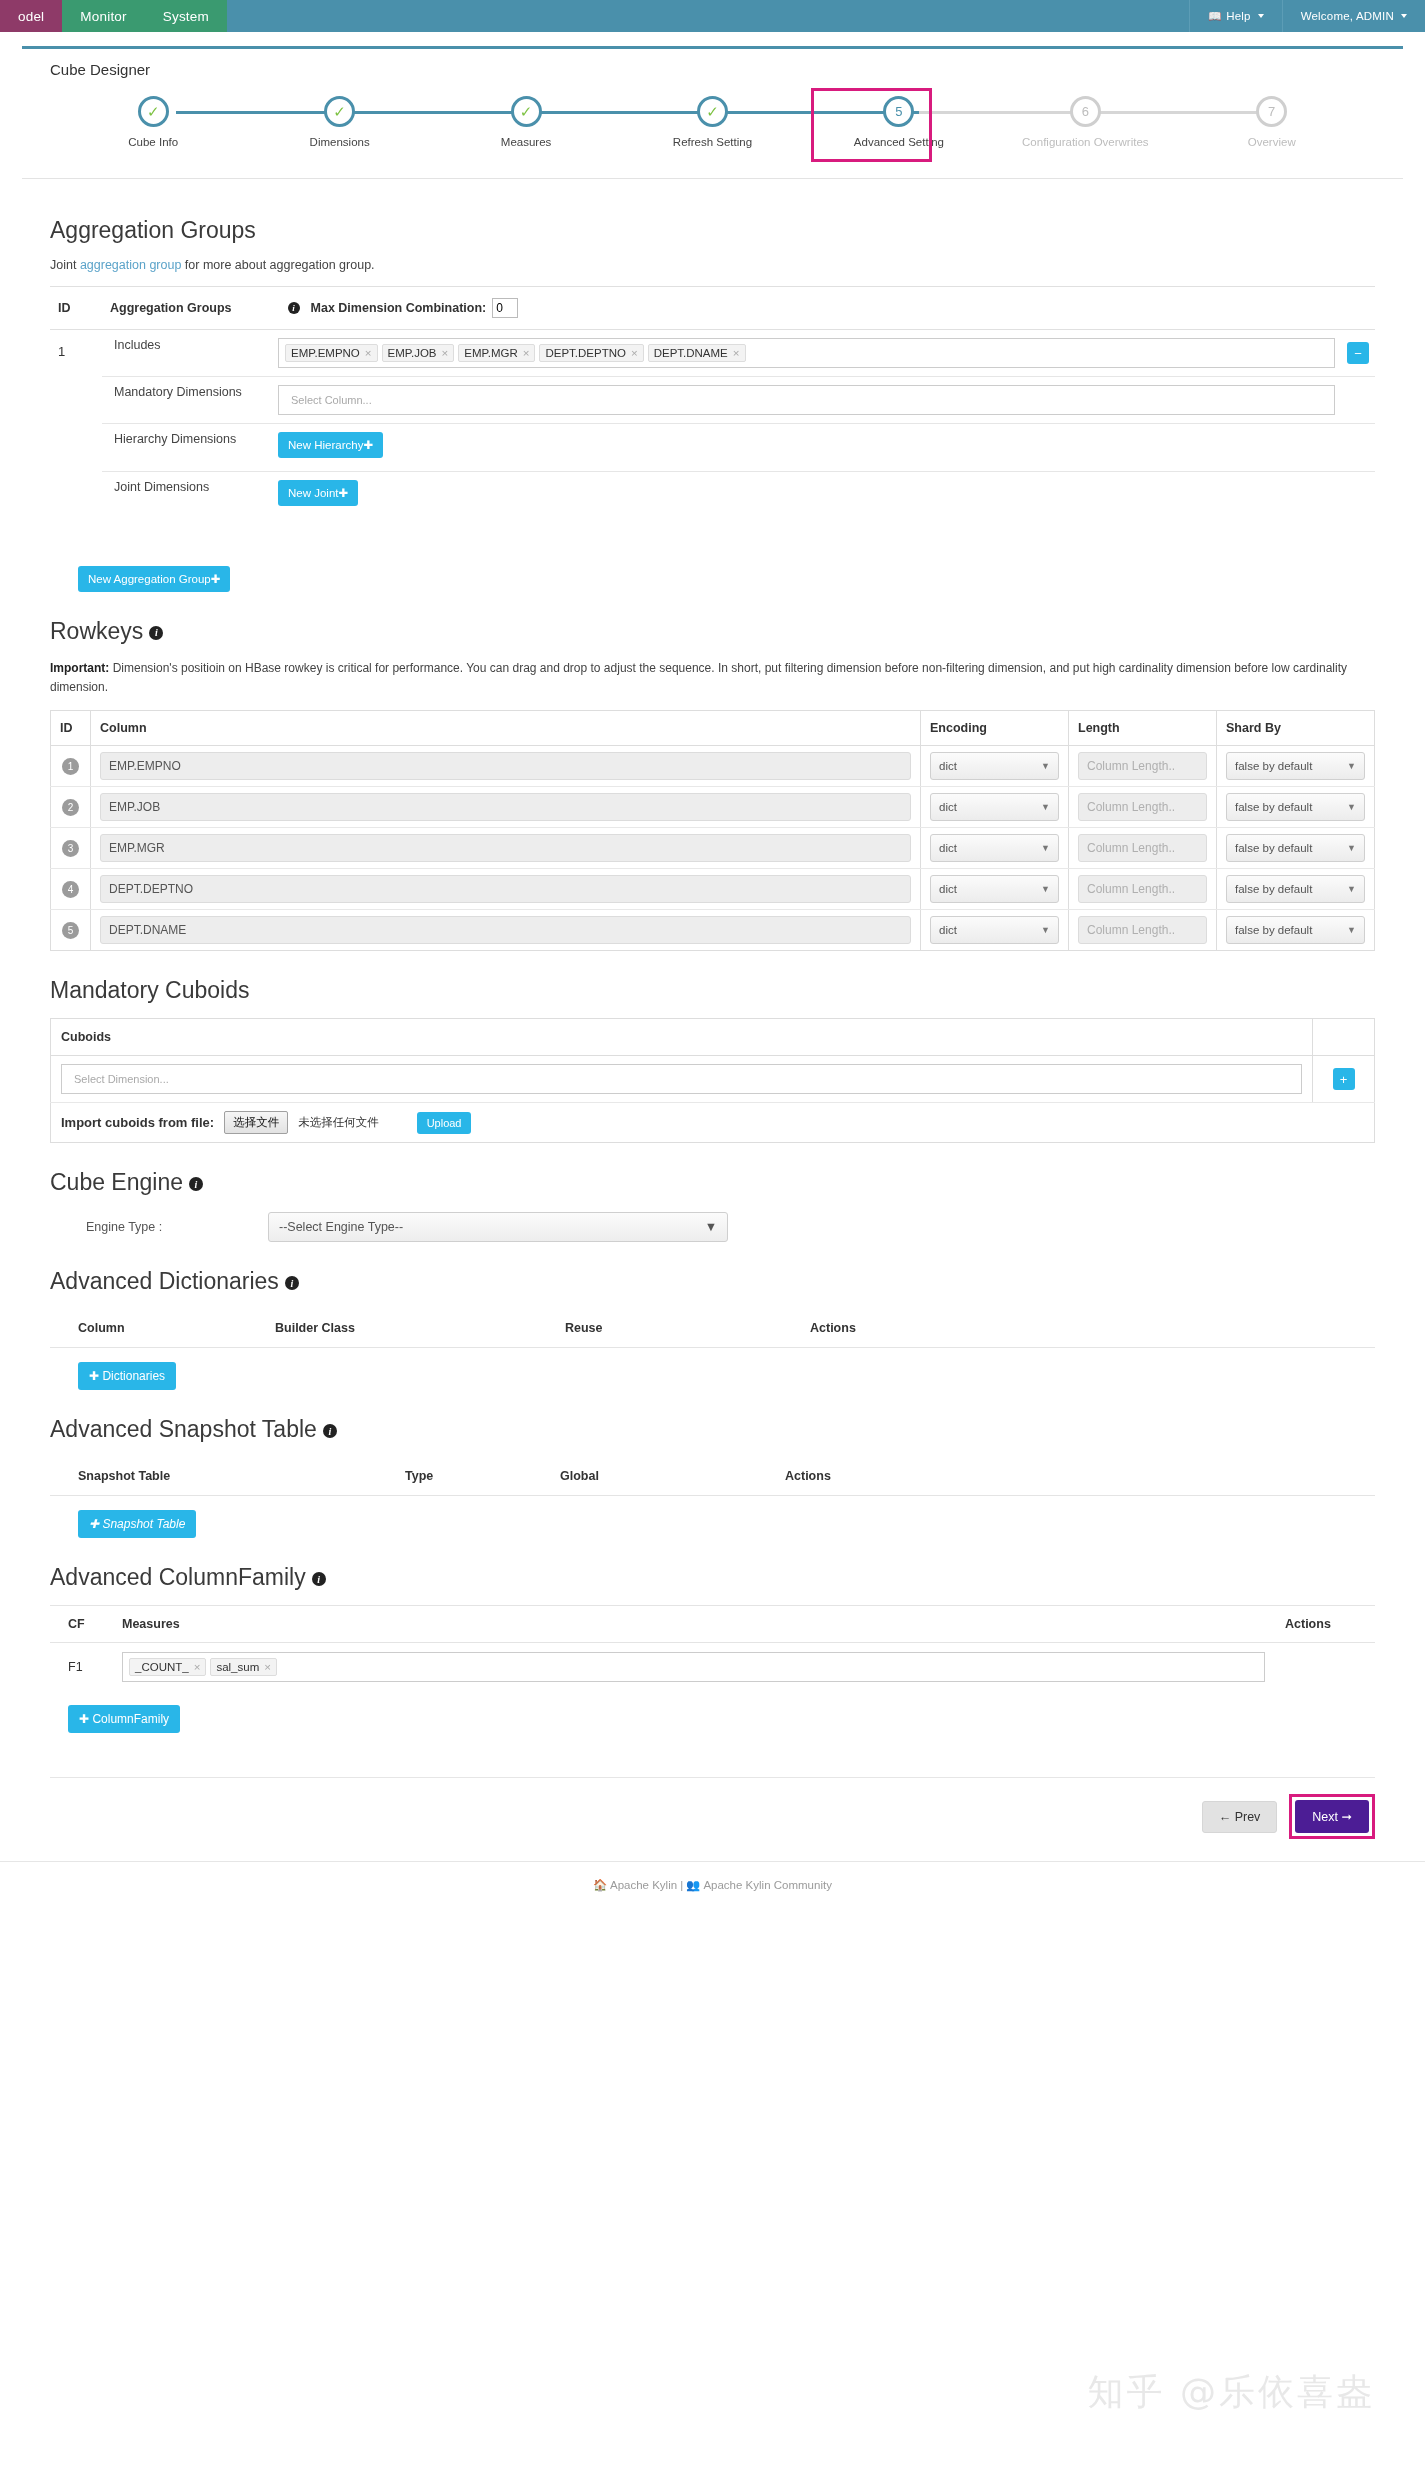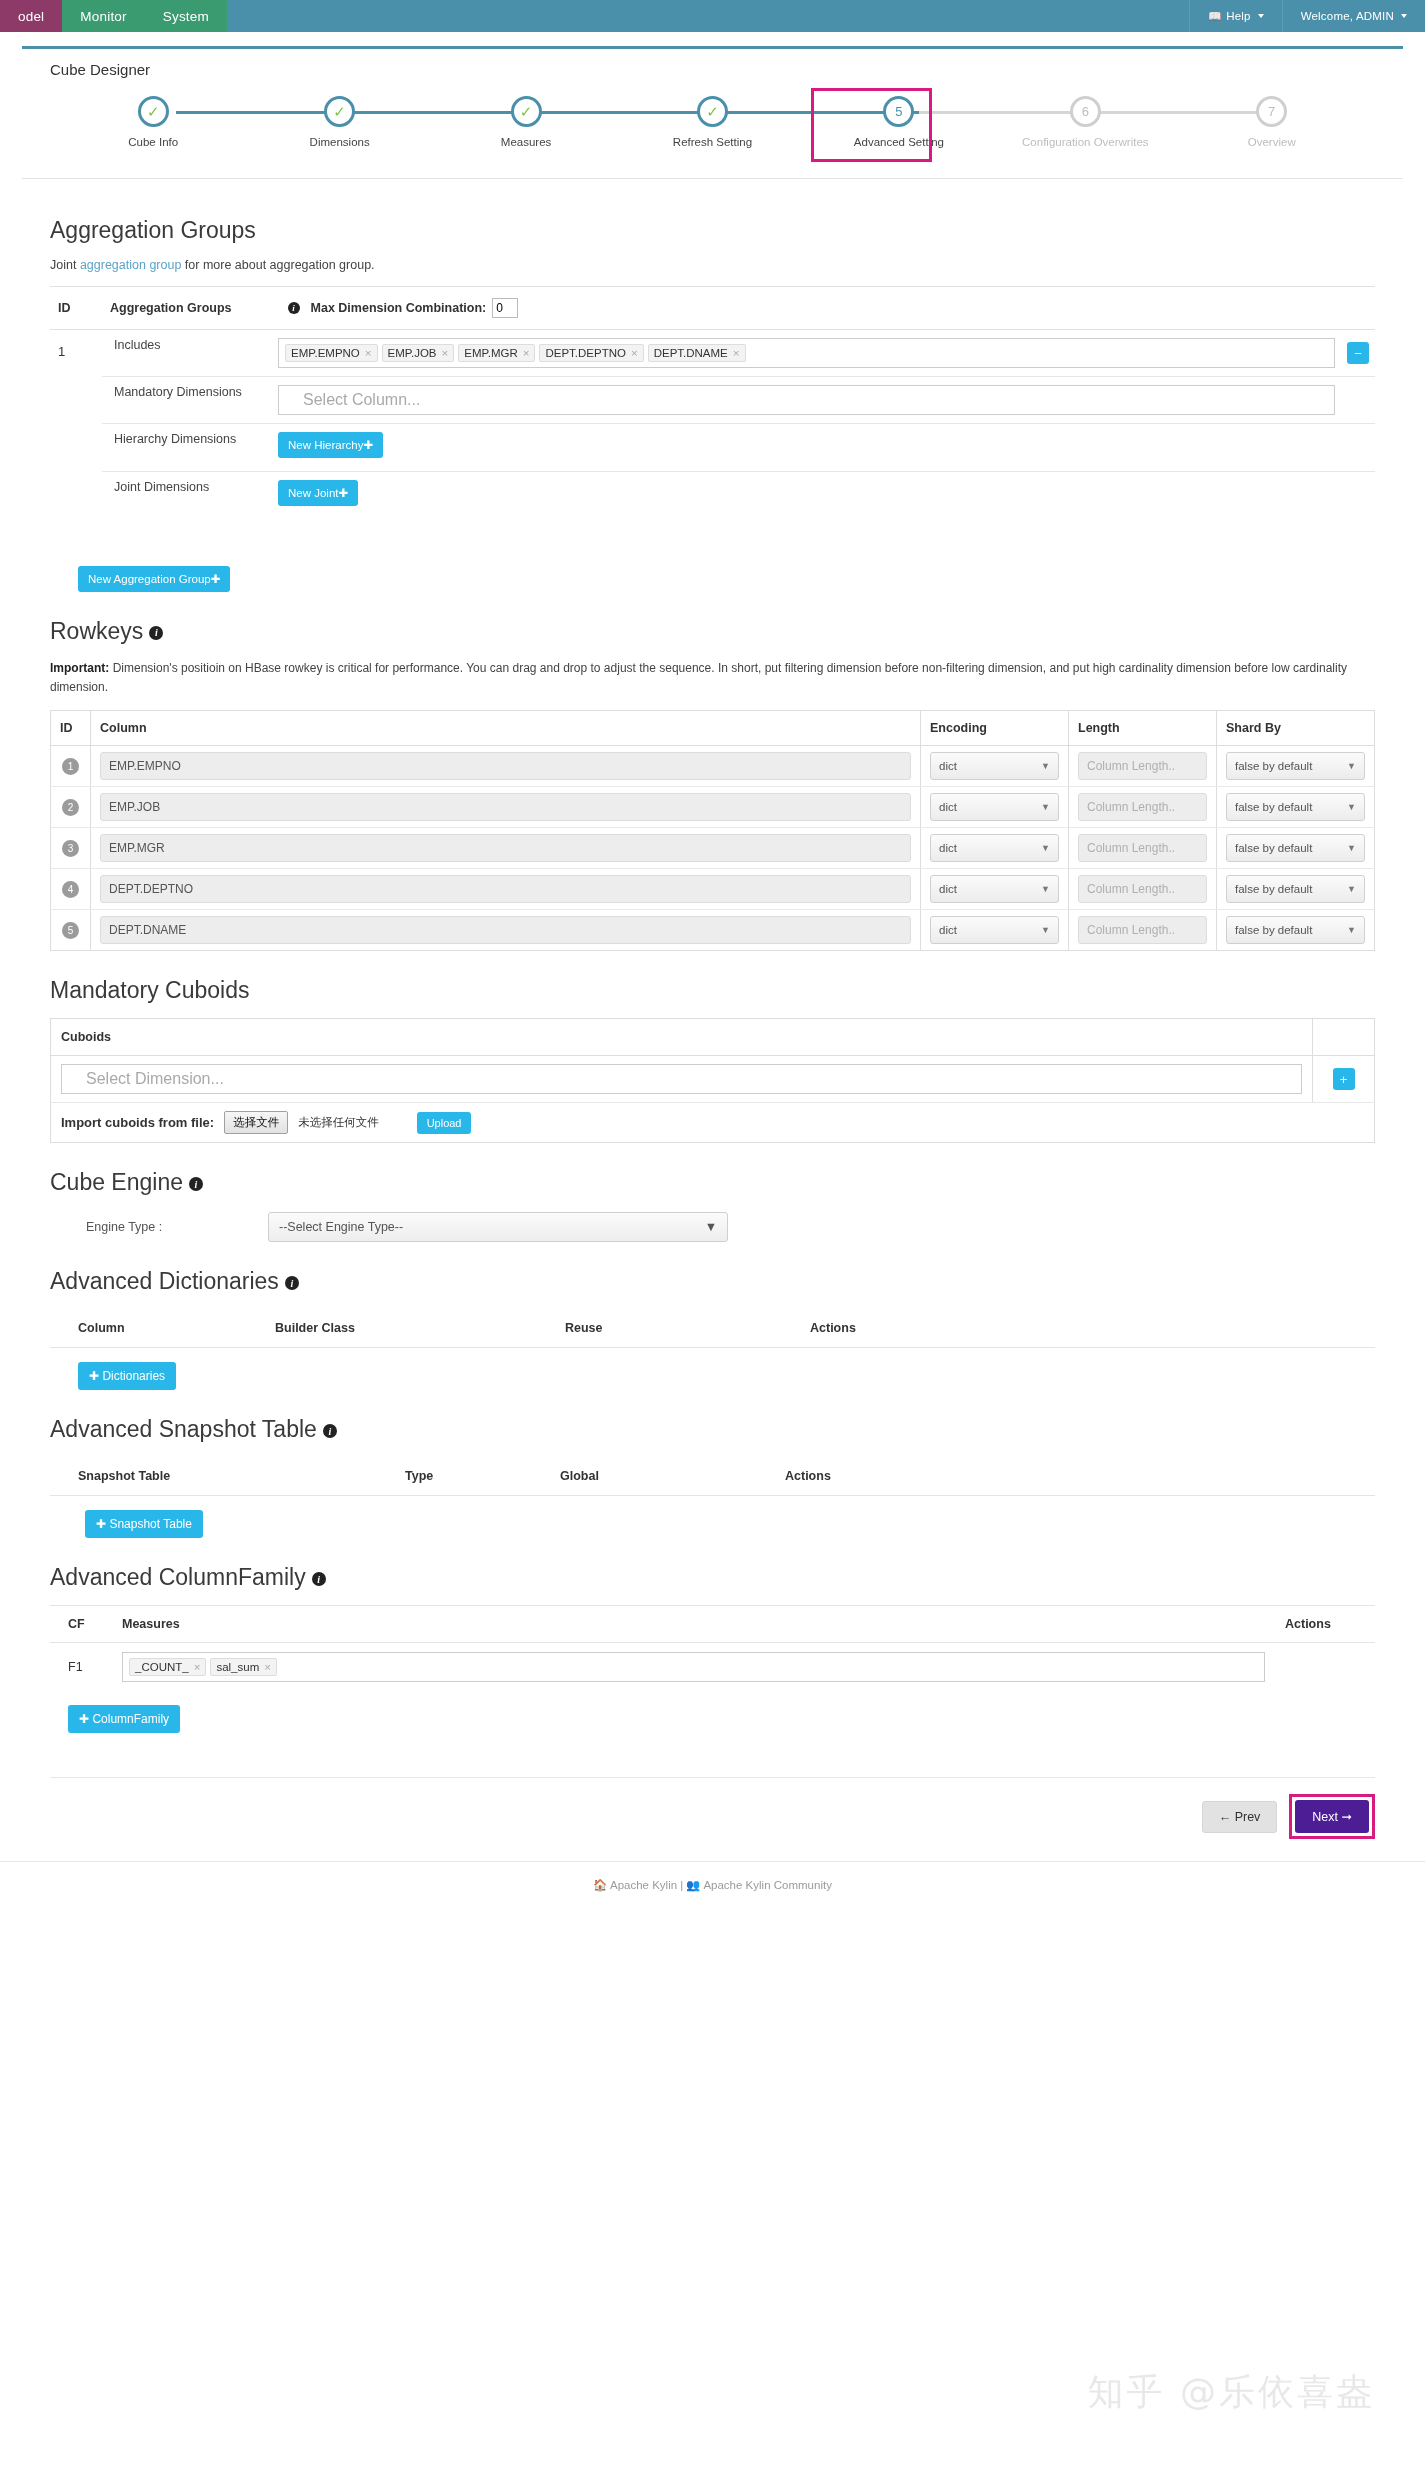--- a/index.html
+++ b/index.html
@@ -70,21 +70,21 @@
   .sub-tbl { width:100%; }
   .sub-tbl tr td { padding:8px 6px; border-top:1px solid #e6e6e6; }
   .sub-tbl tr:first-child td { border-top:none; }
   .sub-lab { width:170px; font-size:12.5px; color:#444; padding-left:12px !important; }
   .tagbox { border:1px solid #ccc; background:#fff; min-height:30px; padding:4px 6px;
             display:flex; flex-wrap:wrap; gap:4px; align-items:center; }
   .tag { background:#f3f3f3; border:1px solid #ddd; border-radius:2px;
          font-size:11.5px; padding:2px 5px; color:#333; display:inline-flex; gap:5px; }
   .tag .x { color:#aaa; cursor:pointer; }
   .selbox { border:1px solid #ccc; background:#fff; height:30px; line-height:28px;
-            padding:0 24px; color:#a9a9a9; font-size:16px; }
+            padding:0 12px; color:#a9a9a9; font-size:11px; }
   .btn-cyan { background:#29b6e8; border:none; color:#fff; font-size:11.5px;
               padding:6px 10px; border-radius:3px; cursor:pointer; font-family:inherit; }
   .btn-minus { width:22px;height:22px;background:#29b6e8;border:none;border-radius:3px;
                color:#fff; font-size:13px; line-height:1; cursor:pointer; }
   .w-row { width:34px; text-align:right; padding-top:12px !important; }
   .spacer-td { height:48px; }
 
   
   .important { font-size:12px; color:#444; line-height:1.55; margin-bottom:14px; }
   .important b { color:#222; }
@@ -539,21 +539,21 @@
     <table class="sm-tbl">
       <tbody>
             <tr>
         <th style="width:345px;padding-left:28px;">Snapshot Table</th>
         <th style="width:155px;">Type</th>
         <th style="width:225px;">Global</th>
         <th>Actions</th>
       </tr>
     </tbody>
         </table>
-    <button class="btn-blue-add" style="margin-left:35px;"><span>✚</span> <span>Snapshot Table</span></button>
+    <button class="btn-blue-add" style="margin-left:28px;font-style:italic;"><span>✚</span> <span>Snapshot Table</span></button>
 
     
     <h2 class="sec tight"><span>Advanced ColumnFamily</span><span class="ihint">i</span></h2>
     <table class="cf-tbl">
       <tbody>
             <tr>
         <th class="cf-cf" style="padding-left:18px;">CF</th>
         <th>Measures</th>
         <th class="cf-act">Actions</th>
       </tr>

